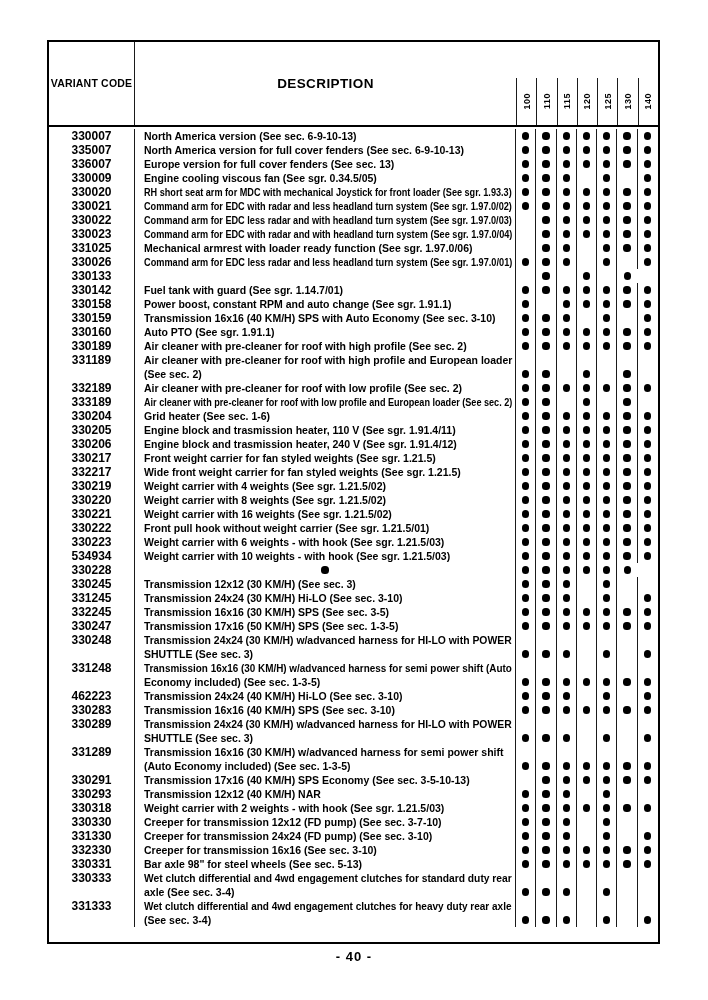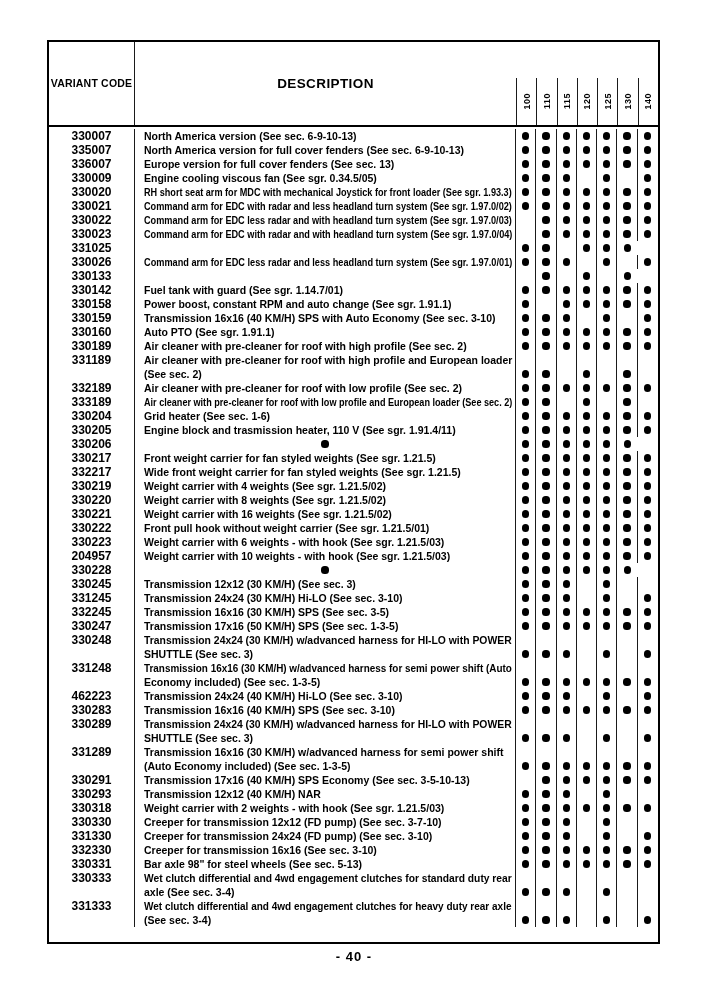--- a/index.html
+++ b/index.html
@@ -334,20 +334,23 @@
           </div>
           <div class="dot-cell">
             <span class="dot" style="background: rgb(0, 0, 0);"></span>
           </div>
           <div class="dot-cell last">
             <span class="dot" style="background: rgb(0, 0, 0);"></span>
           </div>
         </div>
         <div class="t-row">
           <div class="code-cell">331025</div>
+          <div class="desc-cell">
+            <div class="desc-line"><span>Mechanical armrest with loader ready function (See sgr. 1.97.0/06)</span></div>
+          </div>
           <div class="dot-cell"></div>
           <div class="dot-cell">
             <span class="dot" style="background: rgb(0, 0, 0);"></span>
           </div>
           <div class="dot-cell">
             <span class="dot" style="background: rgb(0, 0, 0);"></span>
           </div>
           <div class="dot-cell"></div>
           <div class="dot-cell">
             <span class="dot" style="background: rgb(0, 0, 0);"></span>
@@ -646,20 +649,23 @@
           </div>
           <div class="dot-cell">
             <span class="dot" style="background: rgb(0, 0, 0);"></span>
           </div>
           <div class="dot-cell last">
             <span class="dot" style="background: rgb(0, 0, 0);"></span>
           </div>
         </div>
         <div class="t-row">
           <div class="code-cell">330206</div>
+          <div class="desc-cell">
+            <div class="desc-line"><span>Engine block and trasmission heater, 240 V (See sgr. 1.91.4/12)</span></div>
+          </div>
           <div class="dot-cell">
             <span class="dot" style="background: rgb(0, 0, 0);"></span>
           </div>
           <div class="dot-cell">
             <span class="dot" style="background: rgb(0, 0, 0);"></span>
           </div>
           <div class="dot-cell">
             <span class="dot" style="background: rgb(0, 0, 0);"></span>
           </div>
           <div class="dot-cell">
@@ -858,21 +864,21 @@
             <span class="dot" style="background: rgb(0, 0, 0);"></span>
           </div>
           <div class="dot-cell">
             <span class="dot" style="background: rgb(0, 0, 0);"></span>
           </div>
           <div class="dot-cell last">
             <span class="dot" style="background: rgb(0, 0, 0);"></span>
           </div>
         </div>
         <div class="t-row">
-          <div class="code-cell">204957</div>
+          <div class="code-cell">534934</div>
           <div class="desc-cell">
             <div class="desc-line"><span>Weight carrier with 10 weights - with hook (See sgr. 1.21.5/03)</span></div>
           </div>
           <div class="dot-cell">
             <span class="dot" style="background: rgb(0, 0, 0);"></span>
           </div>
           <div class="dot-cell">
             <span class="dot" style="background: rgb(0, 0, 0);"></span>
           </div>
           <div class="dot-cell">

